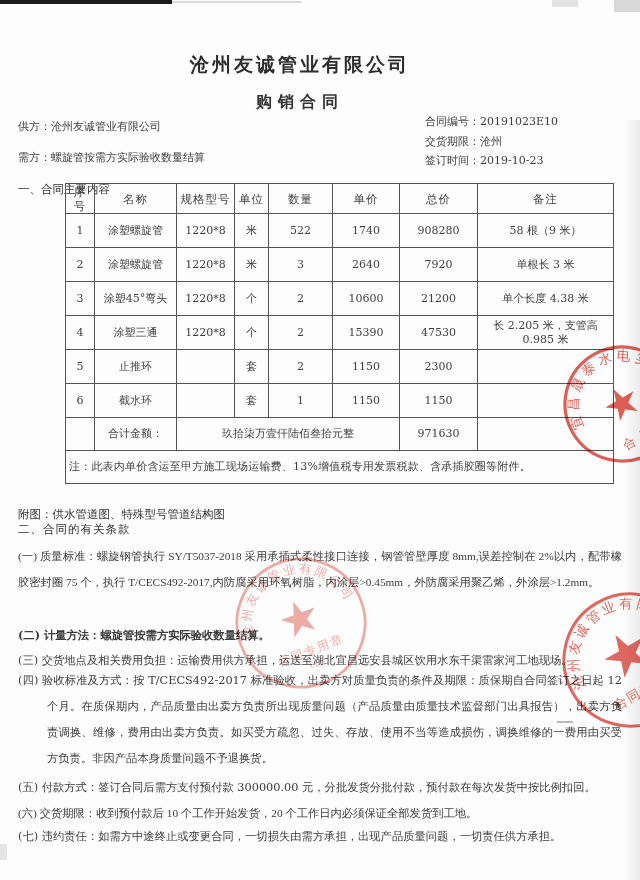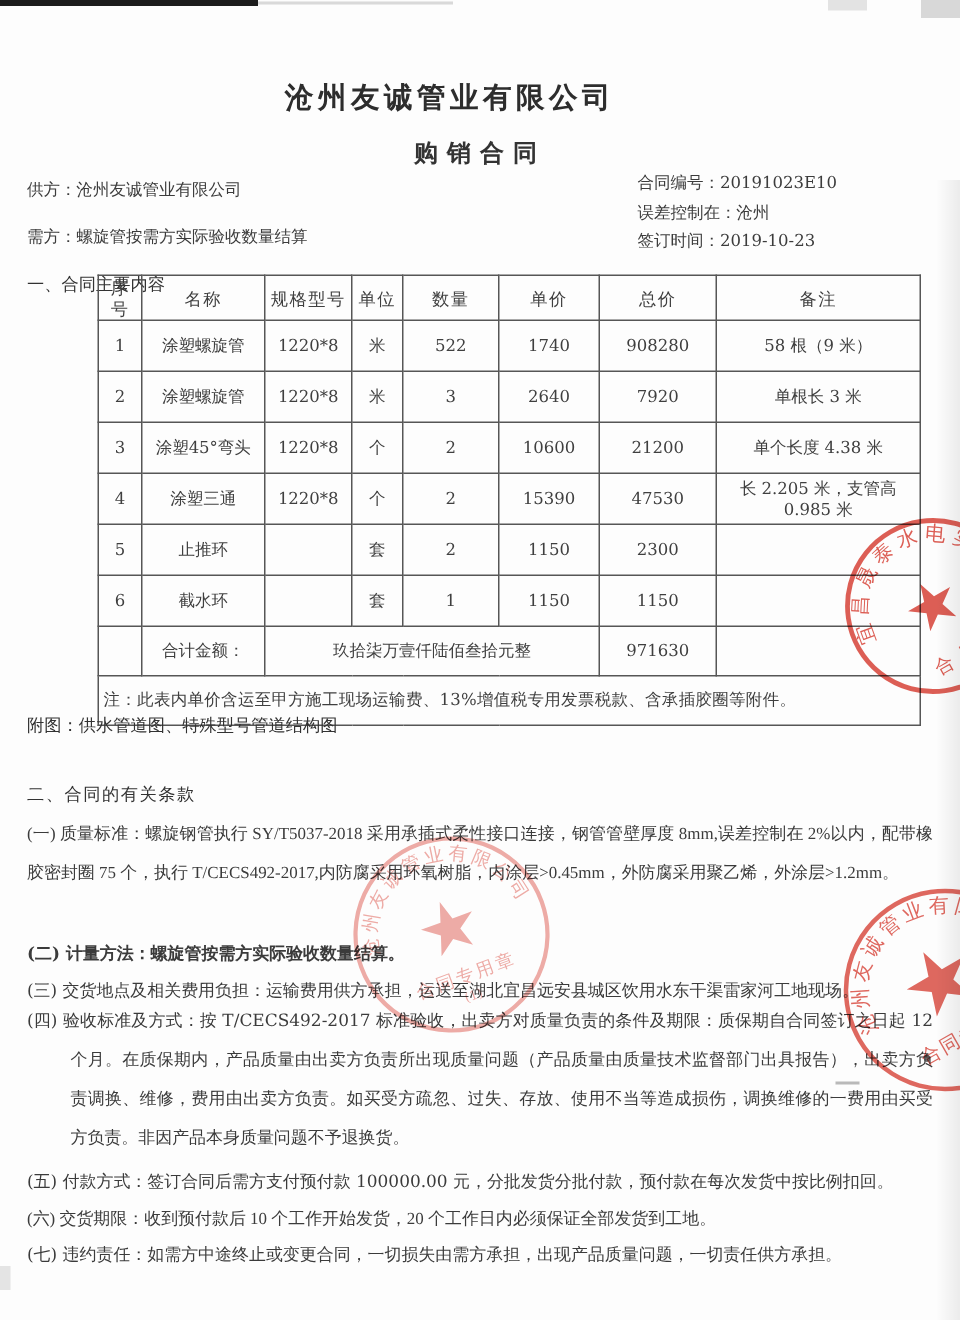--- a/index.html
+++ b/index.html
@@ -18,28 +18,28 @@
   .art-top-right-2{left:614px;top:0;width:26px;height:12px;background:#d8d8d8;}
   .art-right-band{right:0;top:120px;bottom:0;width:16px;
     background:linear-gradient(to right, rgba(0,0,0,0), rgba(0,0,0,0.07));}
   .art-left-patch{left:0;top:844px;width:7px;height:16px;background:#e4e4e4;}
   .art-speck{left:616px;top:703px;width:4px;height:5px;background:#4a4a4a;border-radius:50%;opacity:.8;}
   .art-line{left:557px;top:721px;width:16px;height:2px;background:#b9b9b9;}
   
   .doc-title{position:absolute;left:0;top:52px;width:600px;text-align:center;
     font-size:19px;font-weight:600;letter-spacing:3px;color:#2d2d2d;}
   .doc-subtitle{position:absolute;left:0;top:92px;width:600px;text-align:center;
-    font-size:16px;font-weight:600;letter-spacing:6px;color:#333;margin-left:20px;}
+    font-size:16px;font-weight:600;letter-spacing:6px;color:#333;}
   .info{position:absolute;font-size:11px;color:#3c3c3c;}
   .supplier{left:18px;top:119px;text-align:center;}
   .buyer{left:18px;top:150px;}
   .meta{left:425px;top:112px;line-height:19.5px;}
   .section-title{position:absolute;left:18px;font-size:11.5px;color:#323232;}
   .sec1{top:166px;margin-top:16px;}
-  .attach{top:476px;}
+  .attach{top:507px;}
   .sec2{top:522px;letter-spacing:1px;}
   
   table.items{
     position:absolute;left:19px;top:183px;width:548px;
     border-collapse:collapse;table-layout:fixed;
     font-size:11px;color:#3f3f3f;
   }
   table.items th,table.items td{
     border:1px solid #565656;text-align:center;vertical-align:middle;
     padding:0 2px;line-height:14px;font-weight:normal;overflow:hidden;
@@ -81,21 +81,21 @@
   <div class="art art-left-patch" data-name="scan-artifact-mark"></div>
   <div class="art art-speck" data-name="scan-artifact-speck"></div>
   <div class="art art-line" data-name="scan-artifact-mark"></div>
 
   <div class="doc-title" data-name="company-title">沧州友诚管业有限公司</div>
   <div class="doc-subtitle" data-name="doc-title">购销合同</div>
   <div class="info supplier" data-name="supplier-line">供方：沧州友诚管业有限公司</div>
   <div class="info buyer" data-name="buyer-line">需方：螺旋管按需方实际验收数量结算</div>
   <div class="info meta" data-name="contract-meta">
     <div data-name="contract-number">合同编号：20191023E10</div>
-    <div data-name="sign-place">误差控制在：沧州</div>
+    <div data-name="sign-place">交货期限：沧州</div>
     <div data-name="sign-date">签订时间：2019-10-23</div>
   </div>
   <div class="section-title sec1" data-name="section1-title">一、合同主要内容</div>
 
   <table class="items" data-name="items-table">
     <colgroup>
       <col style="width:29px">
         <col style="width:82px">
         <col style="width:58px">
         <col style="width:34px">
@@ -192,21 +192,21 @@
     </tbody>
   </table>
 
   <div class="section-title attach" data-name="attachments-line">附图：供水管道图、特殊型号管道结构图</div>
   <div class="section-title sec2" data-name="section2-title">二、合同的有关条款</div>
 
   <div class="clause c1" data-name="clause-quality">(一) 质量标准：螺旋钢管执行 SY/T5037-2018 采用承插式柔性接口连接，钢管管壁厚度 8mm,误差控制在 2%以内，配带橡胶密封圈 75 个，执行 T/CECS492-2017,内防腐采用环氧树脂，内涂层&gt;0.45mm，外防腐采用聚乙烯，外涂层&gt;1.2mm。</div>
   <div class="clause c2" data-name="clause-measurement">(二) 计量方法：螺旋管按需方实际验收数量结算。</div>
   <div class="clause c3" data-name="clause-delivery-place">(三) 交货地点及相关费用负担：运输费用供方承担，运送至湖北宜昌远安县城区饮用水东干渠雷家河工地现场。</div>
   <div class="clause hang c4" data-name="clause-acceptance">(四) 验收标准及方式：按 T/CECS492-2017 标准验收，出卖方对质量负责的条件及期限：质保期自合同签订之日起 12 个月。在质保期内，产品质量由出卖方负责所出现质量问题（产品质量由质量技术监督部门出具报告），出卖方负责调换、维修，费用由出卖方负责。如买受方疏忽、过失、存放、使用不当等造成损伤，调换维修的一费用由买受方负责。非因产品本身质量问题不予退换货。</div>
-  <div class="clause c5" data-name="clause-payment">(五) 付款方式：签订合同后需方支付预付款 100000.00 元，分批发货分批付款，预付款在每次发货中按比例扣回。</div>
+  <div class="clause c5" data-name="clause-payment">(五) 付款方式：签订合同后需方支付预付款 300000.00 元，分批发货分批付款，预付款在每次发货中按比例扣回。</div>
   <div class="clause c6" data-name="clause-delivery-time">(六) 交货期限：收到预付款后 10 个工作开始发货，20 个工作日内必须保证全部发货到工地。</div>
   <div class="clause c7" data-name="clause-breach">(七) 违约责任：如需方中途终止或变更合同，一切损失由需方承担，出现产品质量问题，一切责任供方承担。</div>
 
   <svg class="stamp stamp-buyer" data-name="buyer-seal-stamp" width="124" height="124" viewBox="0 0 124 124">
     <g transform="rotate(-30 62 62)" fill="#d94338" stroke="none">
       <circle cx="62" cy="62" r="57" fill="none" stroke="#d94338" stroke-width="3.2" data-name="seal-ring"></circle>
       <path id="arcA" d="M 20.6 77.1 A 44 44 0 1 1 103.4 77.1" fill="none"></path>
       <text font-size="13.5" letter-spacing="4" data-name="seal-ring-text">
         <textPath href="#arcA" startOffset="50%" text-anchor="middle">宜昌晟泰水电实业</textPath>
       </text>

